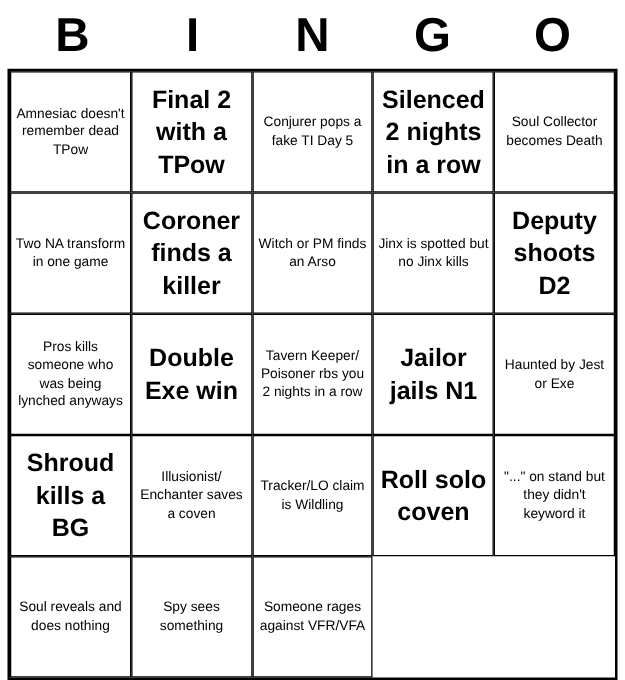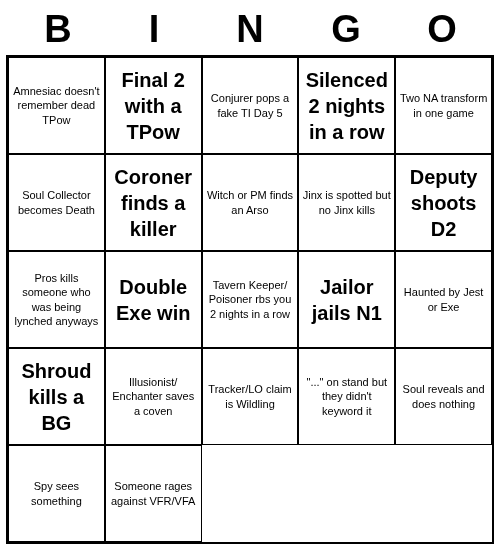--- a/index.html
+++ b/index.html
@@ -57,31 +57,32 @@
   <span>N</span>
   <span>G</span>
   <span>O</span>
 </div>
 
 <div class="bingo-grid" id="bingo-grid">
     <div class="cell">Amnesiac doesn't remember dead TPow</div>
     <div class="cell large-text">Final 2 with a TPow</div>
     <div class="cell">Conjurer pops a fake TI Day 5</div>
     <div class="cell large-text">Silenced 2 nights in a row</div>
+    <div class="cell">Soul Collector becomes Death</div>
     <div class="cell">Two NA transform in one game</div>
-    <div class="cell">Soul Collector becomes Death</div>
     <div class="cell large-text">Coroner finds a killer</div>
     <div class="cell">Witch or PM finds an Arso</div>
     <div class="cell">Jinx is spotted but no Jinx kills</div>
     <div class="cell large-text">Deputy shoots D2</div>
     <div class="cell">Pros kills someone who was being lynched anyways</div>
     <div class="cell large-text">Double Exe win</div>
     <div class="cell">Tavern Keeper/ Poisoner rbs you 2 nights in a row</div>
     <div class="cell large-text">Jailor jails N1</div>
     <div class="cell">Haunted by Jest or Exe</div>
     <div class="cell large-text">Shroud kills a BG</div>
     <div class="cell">Illusionist/ Enchanter saves a coven</div>
     <div class="cell">Tracker/LO claim is Wildling</div>
+    <div class="cell large-text">Roll solo coven</div>
     <div class="cell">"..." on stand but they didn't keyword it</div>
     <div class="cell">Soul reveals and does nothing</div>
     <div class="cell">Spy sees something</div>
     <div class="cell">Someone rages against VFR/VFA</div>
   </div>
 
 </body></html>

